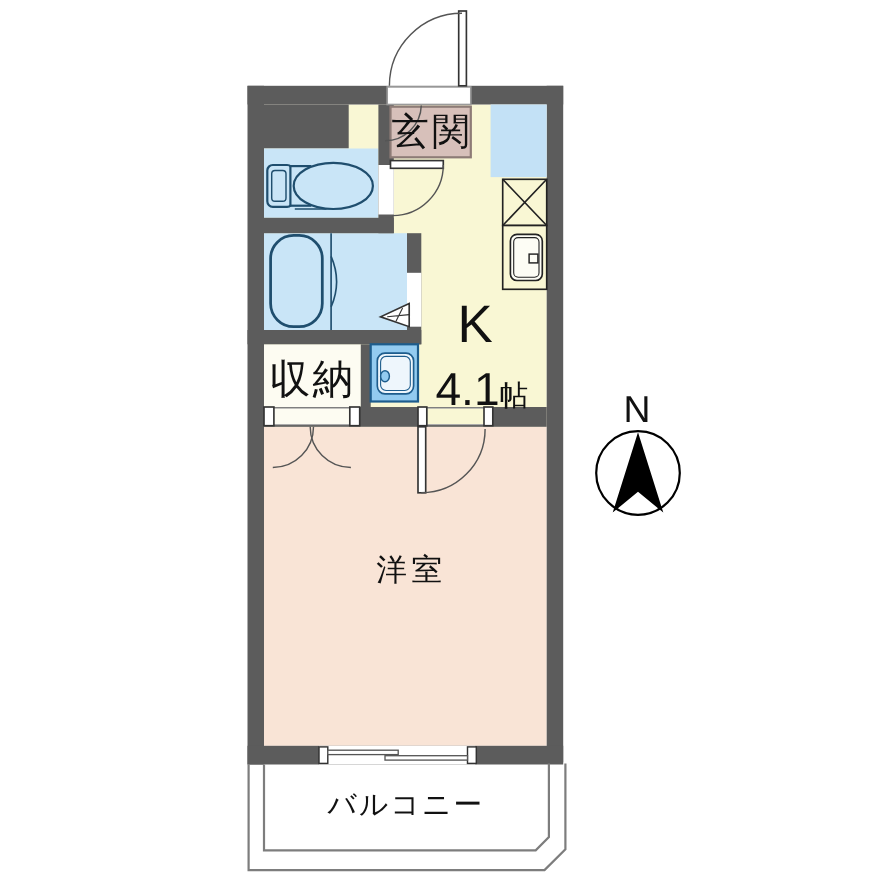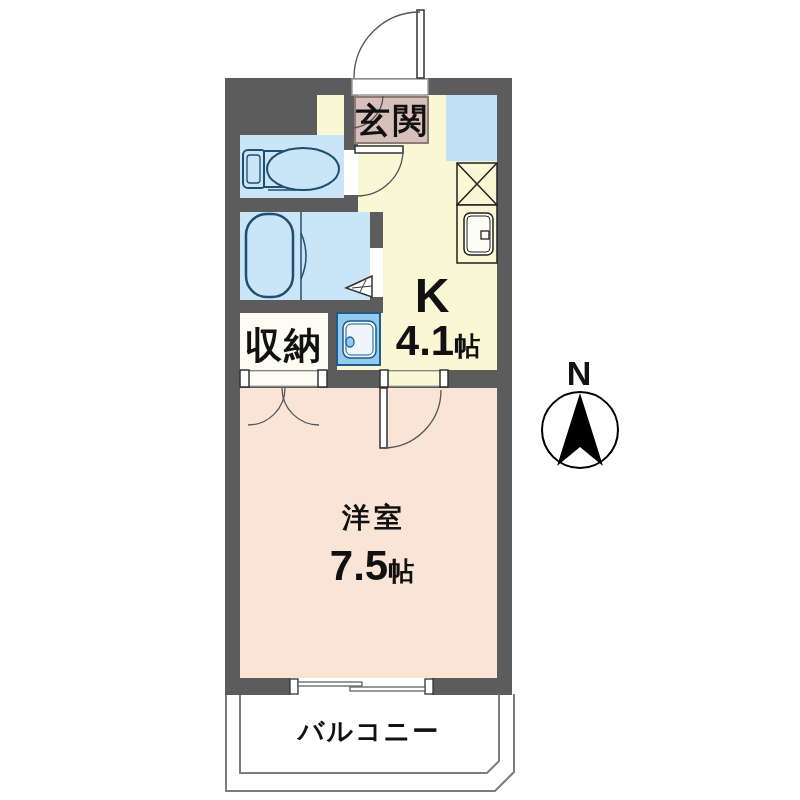--- a/index.html
+++ b/index.html
@@ -3,21 +3,21 @@
 <meta charset="utf-8">
 <style>
   html,body{margin:0;padding:0;background:#ffffff;}
   .stage{
     position:relative;width:800px;height:800px;background:#ffffff;overflow:hidden;
     font-family:"Liberation Sans","DejaVu Sans",sans-serif;
   }
   .plan-svg{position:absolute;left:0;top:0;}
   .lbl{
     position:absolute;transform:translate(-50%,-50%);
-    color:#111;font-weight:bold;white-space:nowrap;line-height:1;
+    color:#111;font-weight:normal;white-space:nowrap;line-height:1;
     letter-spacing:2px;text-align:center;
   }
   .lbl-genkan{font-size:34px;letter-spacing:3px;}
   .lbl-storage{font-size:37px;letter-spacing:2px;}
   .lbl-k{font-size:48px;letter-spacing:0;}
   .lbl-size{font-size:42px;letter-spacing:0;}
   .lbl-size .unit{font-size:26px;}
   .lbl-yoshitsu{font-size:28px;letter-spacing:4px;}
   .lbl-balcony{font-size:26px;letter-spacing:2px;}
   .lbl-north{font-size:34px;letter-spacing:0;}
@@ -134,19 +134,18 @@
 
     <g>
       <circle cx="580" cy="430" r="38" fill="#ffffff" stroke="#000000" stroke-width="2"></circle>
       <polygon points="580,393 603,466 580,447 557,466" fill="#000000"></polygon>
     </g>
   </svg>
 
   <div class="lbl lbl-genkan" style="left:393px;top:120px;">玄関</div>
   <div class="lbl lbl-storage" style="left:284px;top:345px;">収納</div>
   <div class="lbl lbl-k" style="left:432px;top:296px;">K</div>
-  <div class="lbl lbl-size" style="left:438px;top:341px;"><span>4.1</span><span class="unit">帖</span></div>
+  <div class="lbl lbl-size" style="left:438px;top:354px;"><span>4.1</span><span class="unit">帖</span></div>
   <div class="lbl lbl-yoshitsu" style="left:374px;top:518px;">洋室</div>
-  <div class="lbl lbl-size" style="left:372px;top:566px;"><span>7.5</span><span class="unit">帖</span></div>
   <div class="lbl lbl-balcony" style="left:369px;top:731px;">バルコニー</div>
   <div class="lbl lbl-north" style="left:579px;top:373px;">N</div>
 
 </div>
 
 </body></html>

